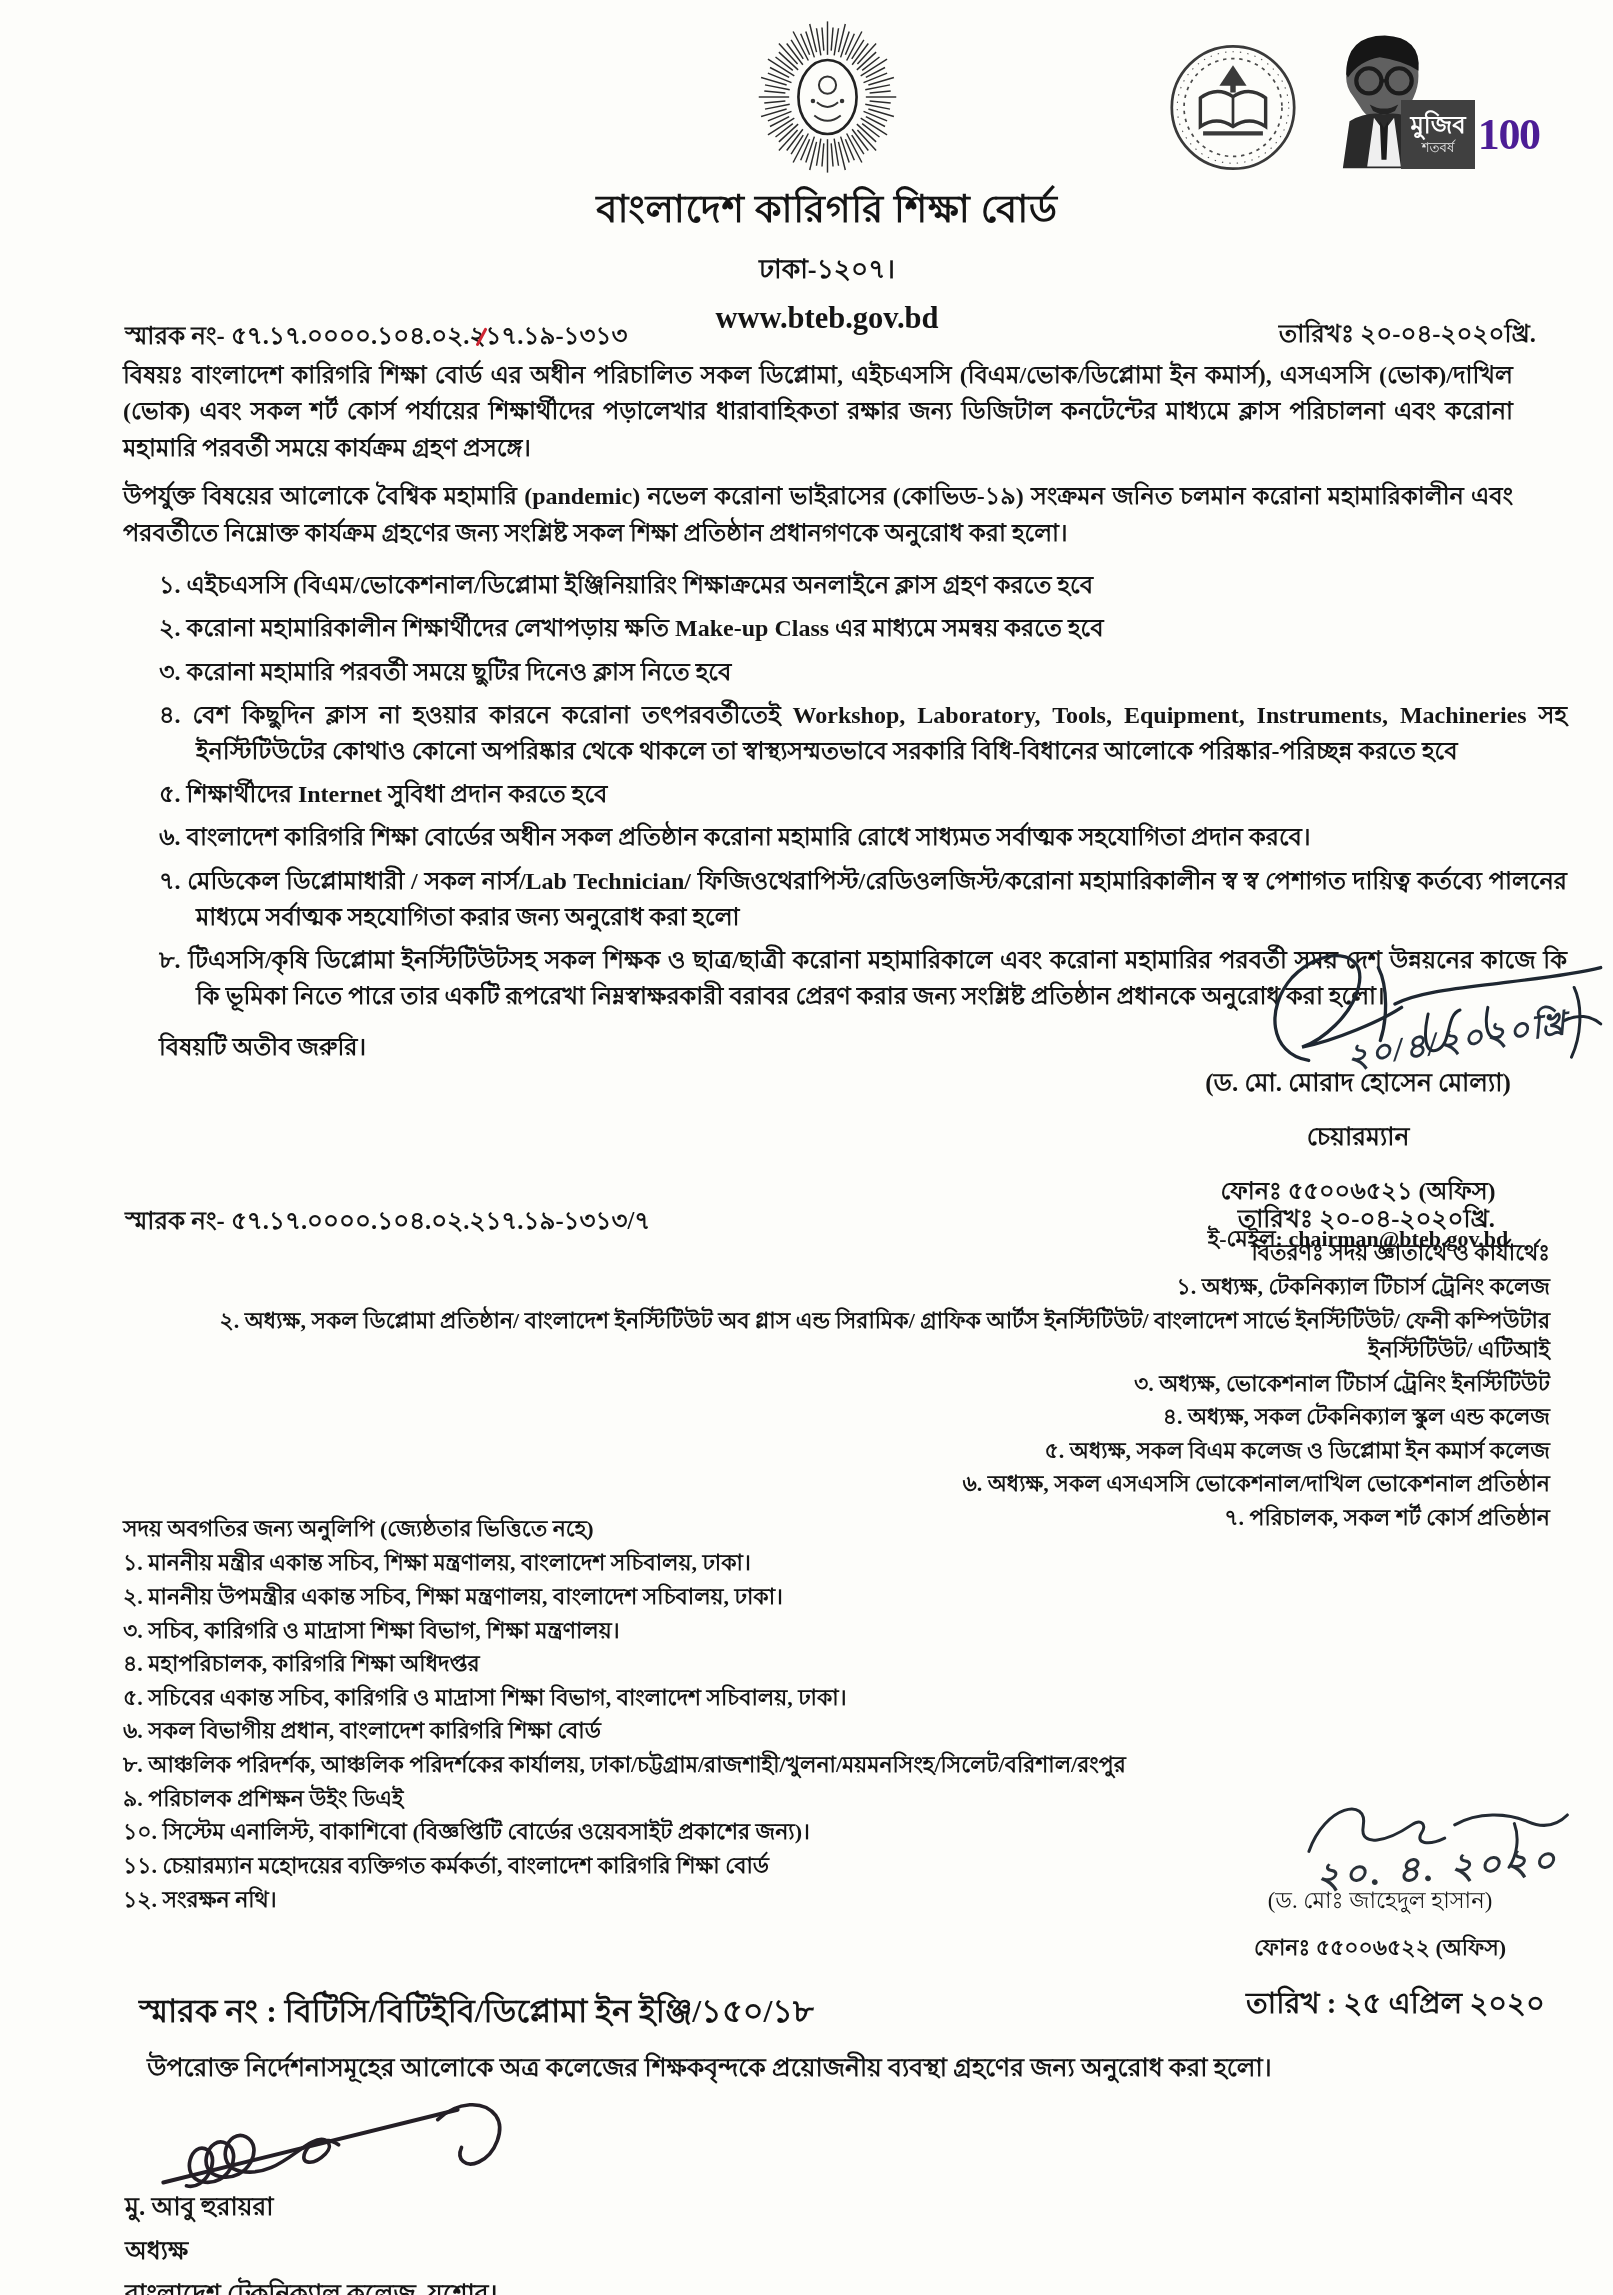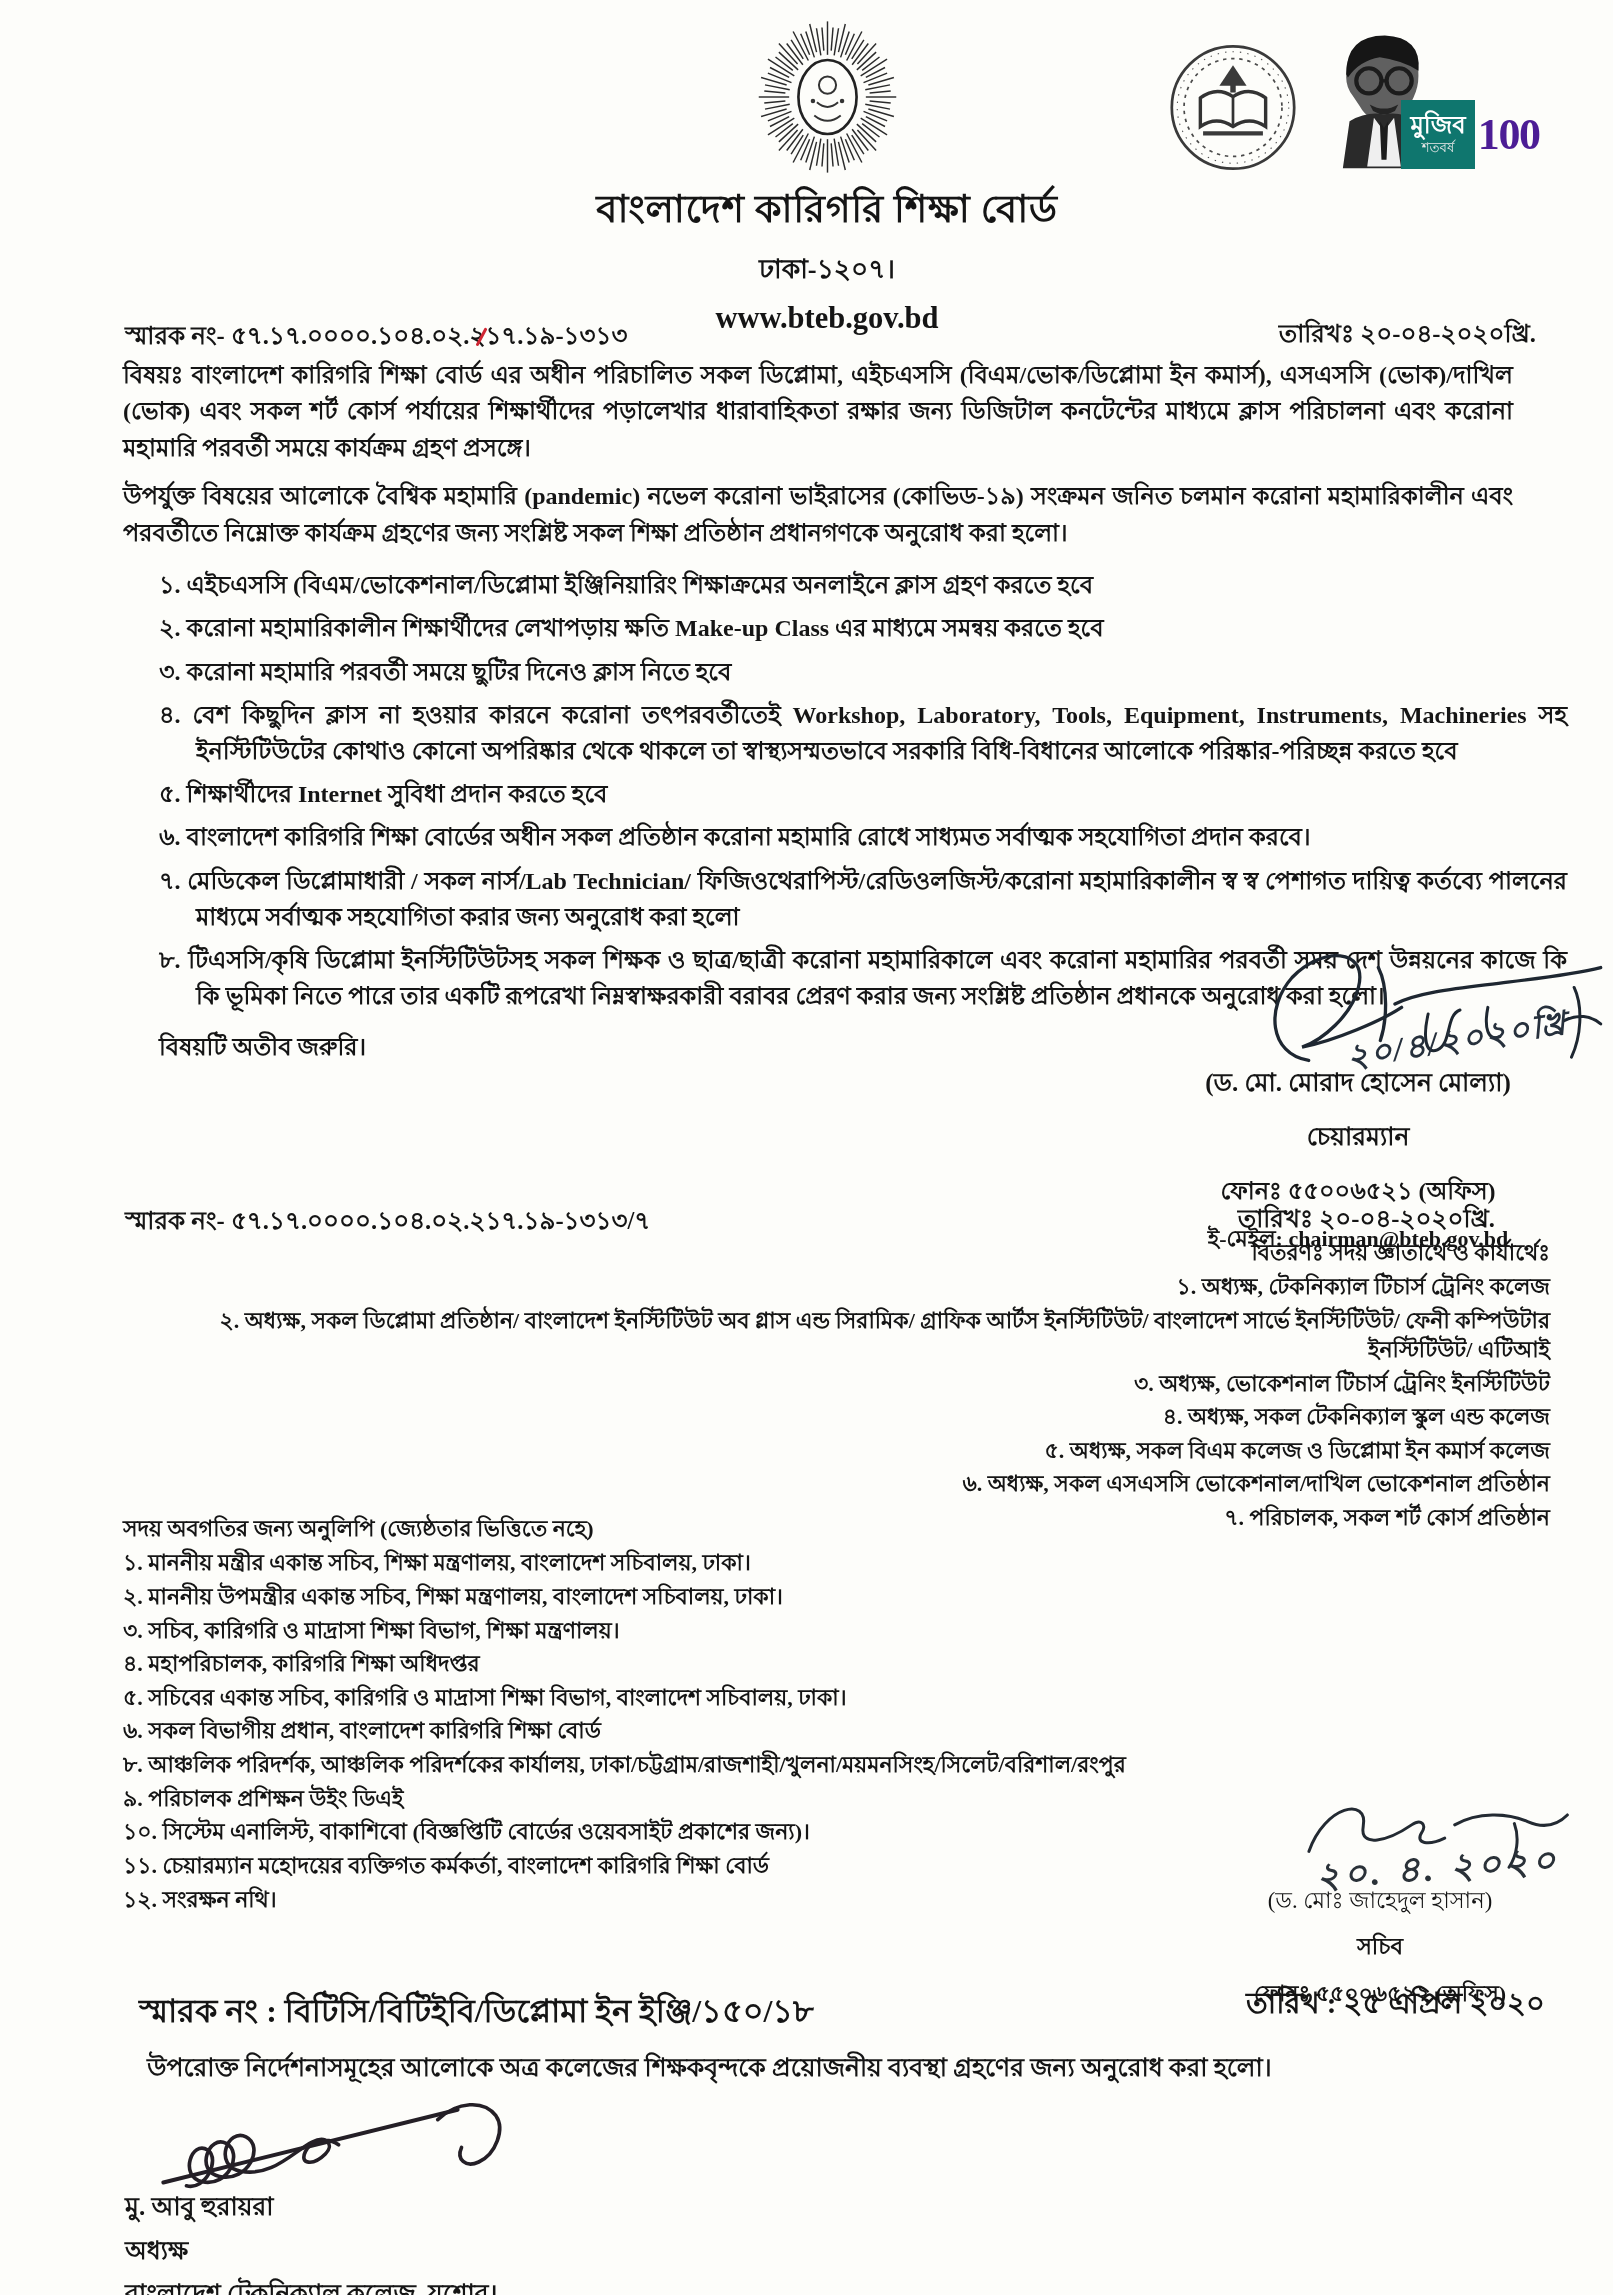--- a/index.html
+++ b/index.html
@@ -12,21 +12,21 @@
   
   .hdr-col{left:442px;top:18.6px;width:770px;text-align:center;}
   .seal-wrap{width:153px;height:156px;margin:0 auto;}
   .org-name{font-size:38px;font-weight:700;letter-spacing:0.7px;margin-top:4px;}
   .addr{font-size:26.5px;font-weight:600;margin-top:9.3px;}
   .addr2{font-size:26.5px;font-weight:600;margin-top:6.6px;}
   .website{font-size:30.5px;font-weight:700;margin-top:8px;font-family:"Liberation Serif",serif;}
   .board-logo{left:1165px;top:36px;width:136px;height:143px;}
   .mujib{left:1321px;top:26.5px;width:199px;height:156px;}
   .mujib-inner{position:absolute;left:80px;top:73px;display:flex;align-items:center;}
-  .mujib-box{background:#0f766e;color:#fff;width:74px;height:69px;display:flex;flex-direction:column;justify-content:center;align-items:center;line-height:1.05;}
+  .mujib-box{background:#404040;color:#fff;width:74px;height:69px;display:flex;flex-direction:column;justify-content:center;align-items:center;line-height:1.05;}
   .mujib-word{font-size:24px;font-weight:700;}
   .mujib-sub{font-size:13.3px;margin-top:2.7px;color:#e8e8e8;}
   .mujib-100{font-size:44px;font-weight:700;color:#4c1d95;margin-left:2.7px;letter-spacing:-1.3px;}
   
   .memo-label{font-size:24.6px;font-weight:600;}
   .memo-date{font-size:24.6px;font-weight:600;}
   .red-mark{position:absolute;left:480px;top:327px;width:3.3px;height:20px;background:#cf2633;transform:rotate(28deg);border-radius:1.3px;}
   
   .subject{left:123px;top:357px;width:1390px;font-size:24px;line-height:1.52;font-weight:700;text-align:justify;}
   .intro{left:123px;top:478px;width:1390px;font-size:24px;line-height:1.55;font-weight:600;text-align:justify;}
@@ -256,21 +256,20 @@
 
   <div class="abs sec-sign">
     <svg viewBox="0 0 430 140" width="285" height="93">
       <path d="M30,100 C55,30 120,18 112,62 C106,96 150,84 185,60 C200,50 208,60 200,72 C190,88 210,92 235,80" fill="none" stroke="#232a32" stroke-width="4.5" stroke-linecap="round"></path>
       <path d="M250,60 C285,40 330,42 360,55 C385,66 405,60 420,45 M340,58 c8,22 4,48 -8,66" fill="none" stroke="#232a32" stroke-width="4.5" stroke-linecap="round"></path>
     </svg>
   </div>
   <div class="abs sec-hand">২০. ৪. ২০২০</div>
   <div class="abs sec-col">
     <div class="sec-name">(ড. মোঃ জাহেদুল হাসান)</div>
-    <div class="sec-title">সচিব</div>
     <div class="sec-phone">ফোনঃ ৫৫০০৬৫২২ (অফিস)</div>
   </div>
 
   <div class="abs memo3-label">স্মারক নং : বিটিসি/বিটিইবি/ডিপ্লোমা ইন ইঞ্জি/১৫০/১৮</div>
   <div class="abs memo3-date">তারিখ : ২৫ এপ্রিল ২০২০</div>
   <div class="abs closing">উপরোক্ত নির্দেশনাসমূহের আলোকে অত্র কলেজের শিক্ষকবৃন্দকে প্রয়োজনীয় ব্যবস্থা গ্রহণের জন্য অনুরোধ করা হলো।</div>
 
   <div class="abs prin-sign">
     <svg viewBox="0 0 660 180" width="438" height="119">
       <path d="M25,155 L470,45" fill="none" stroke="#241f26" stroke-width="6" stroke-linecap="round"></path>

